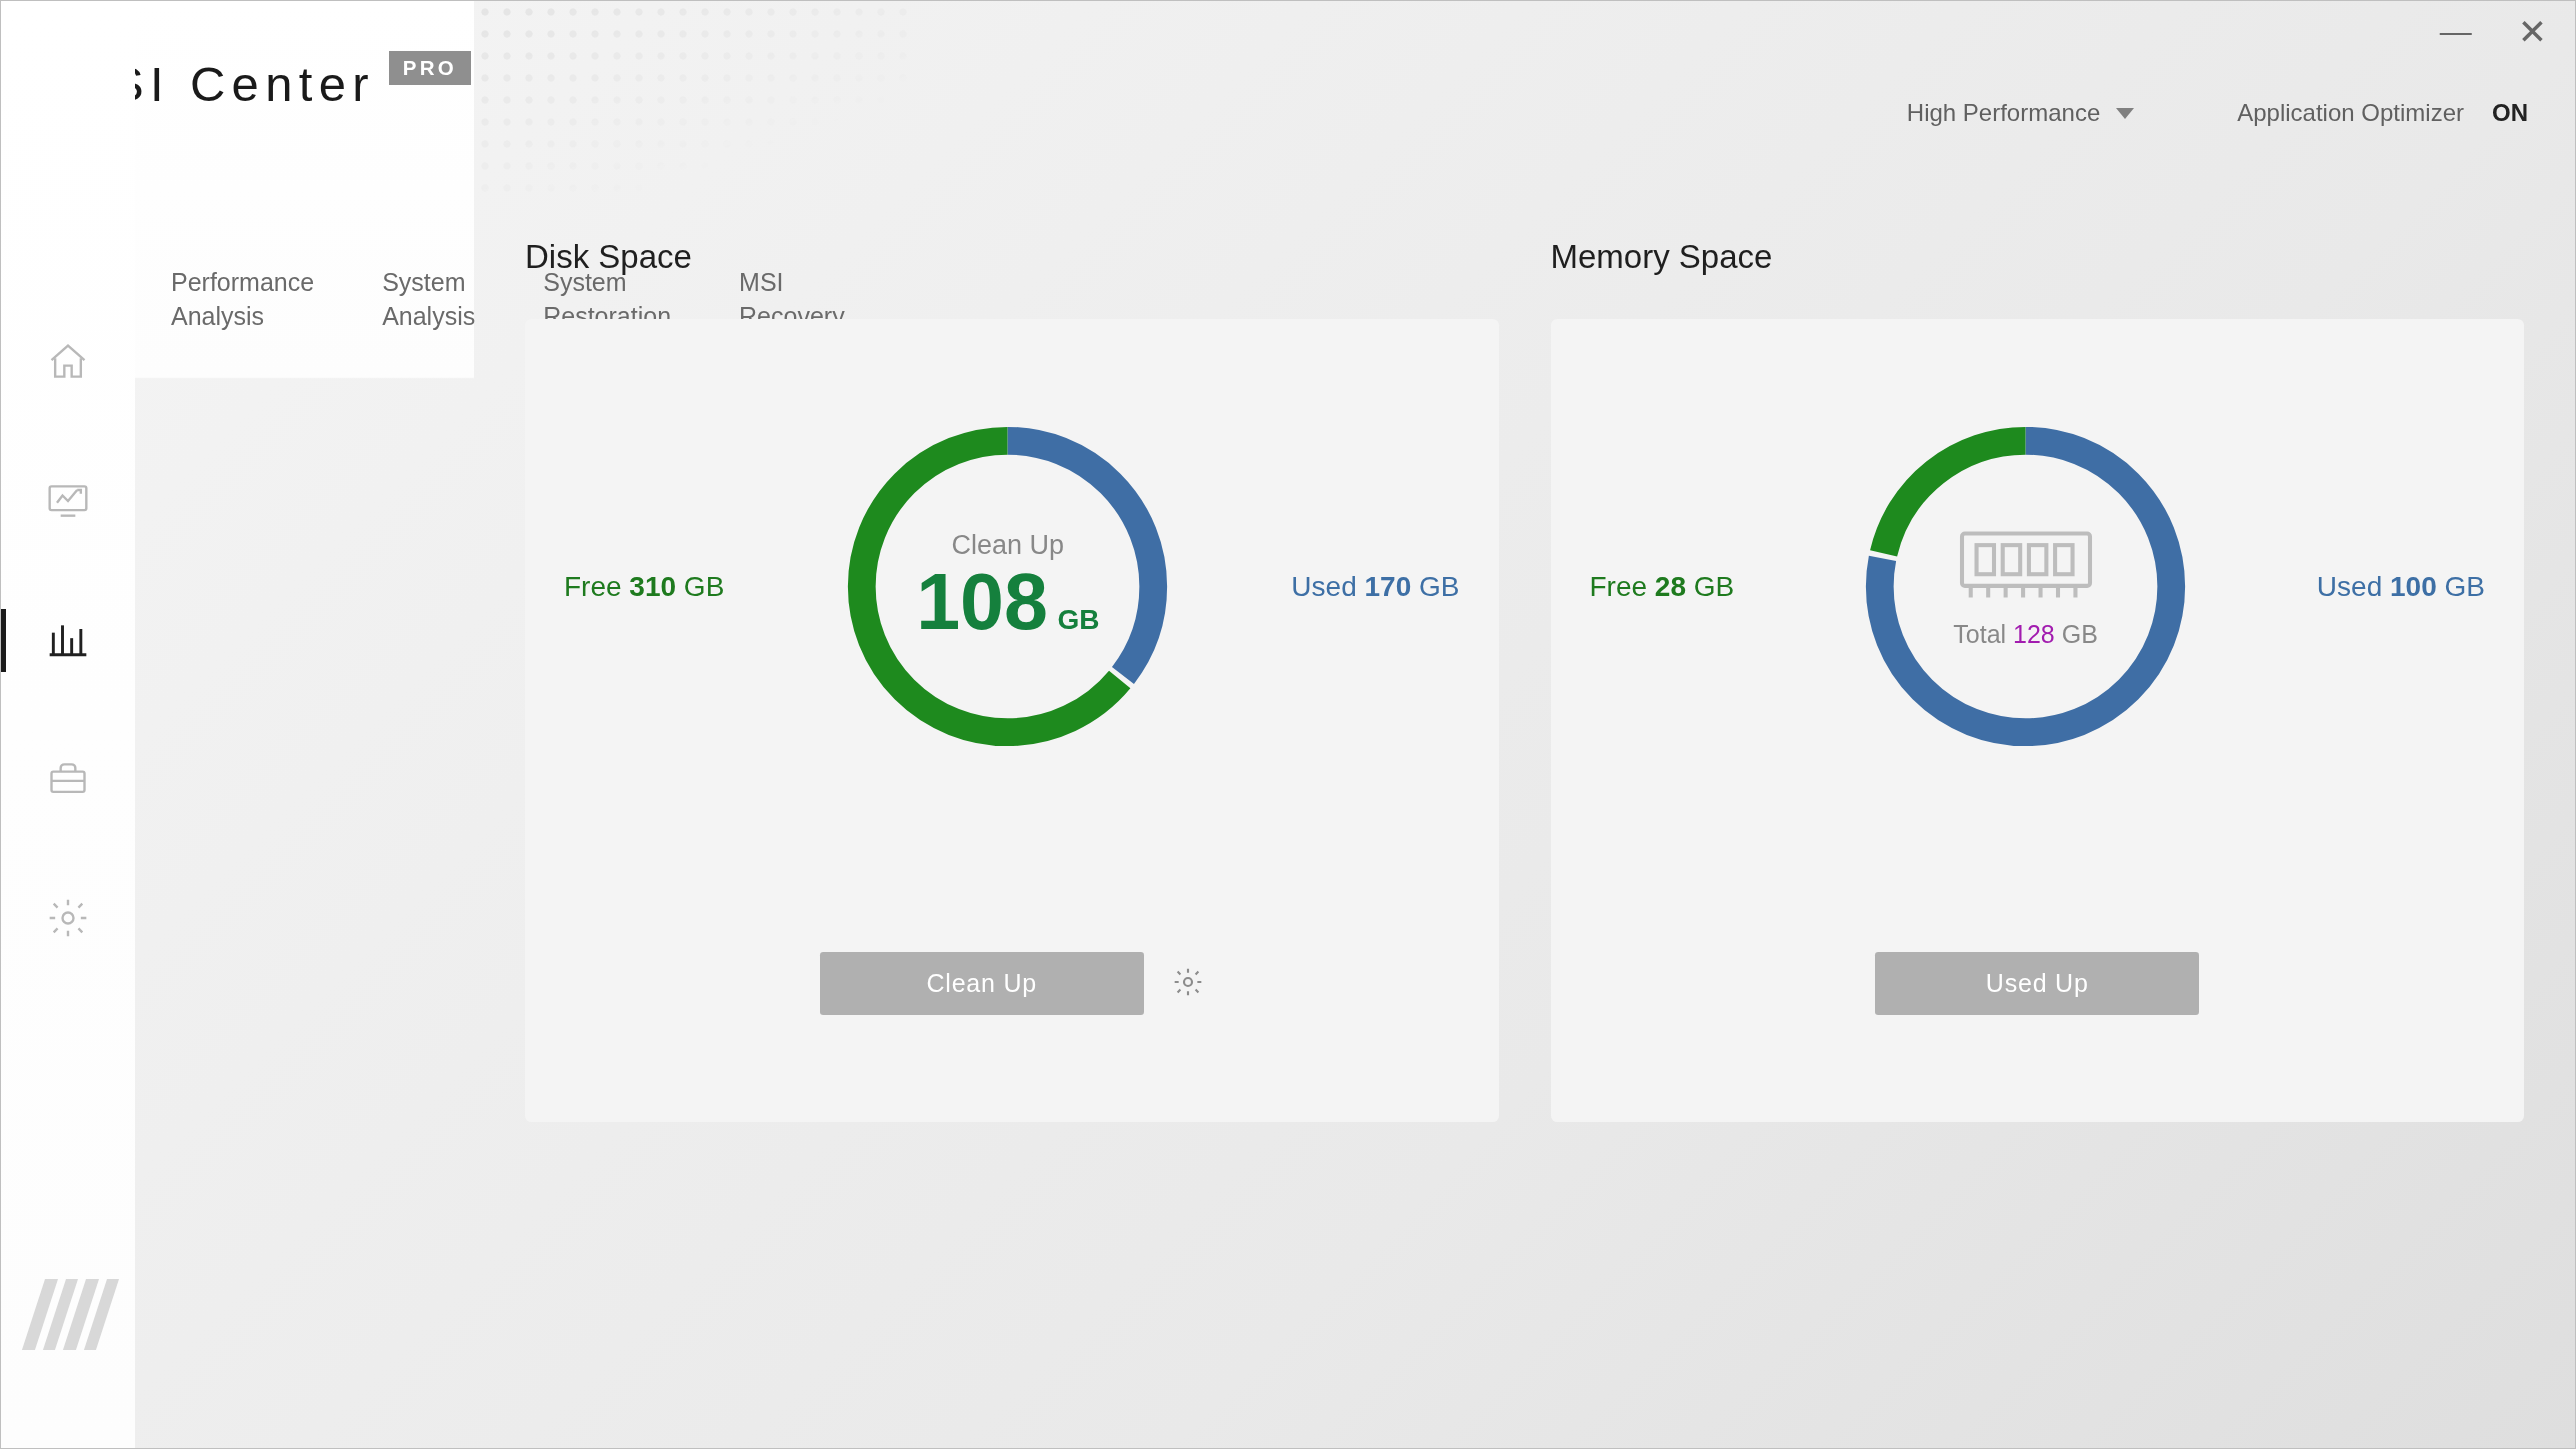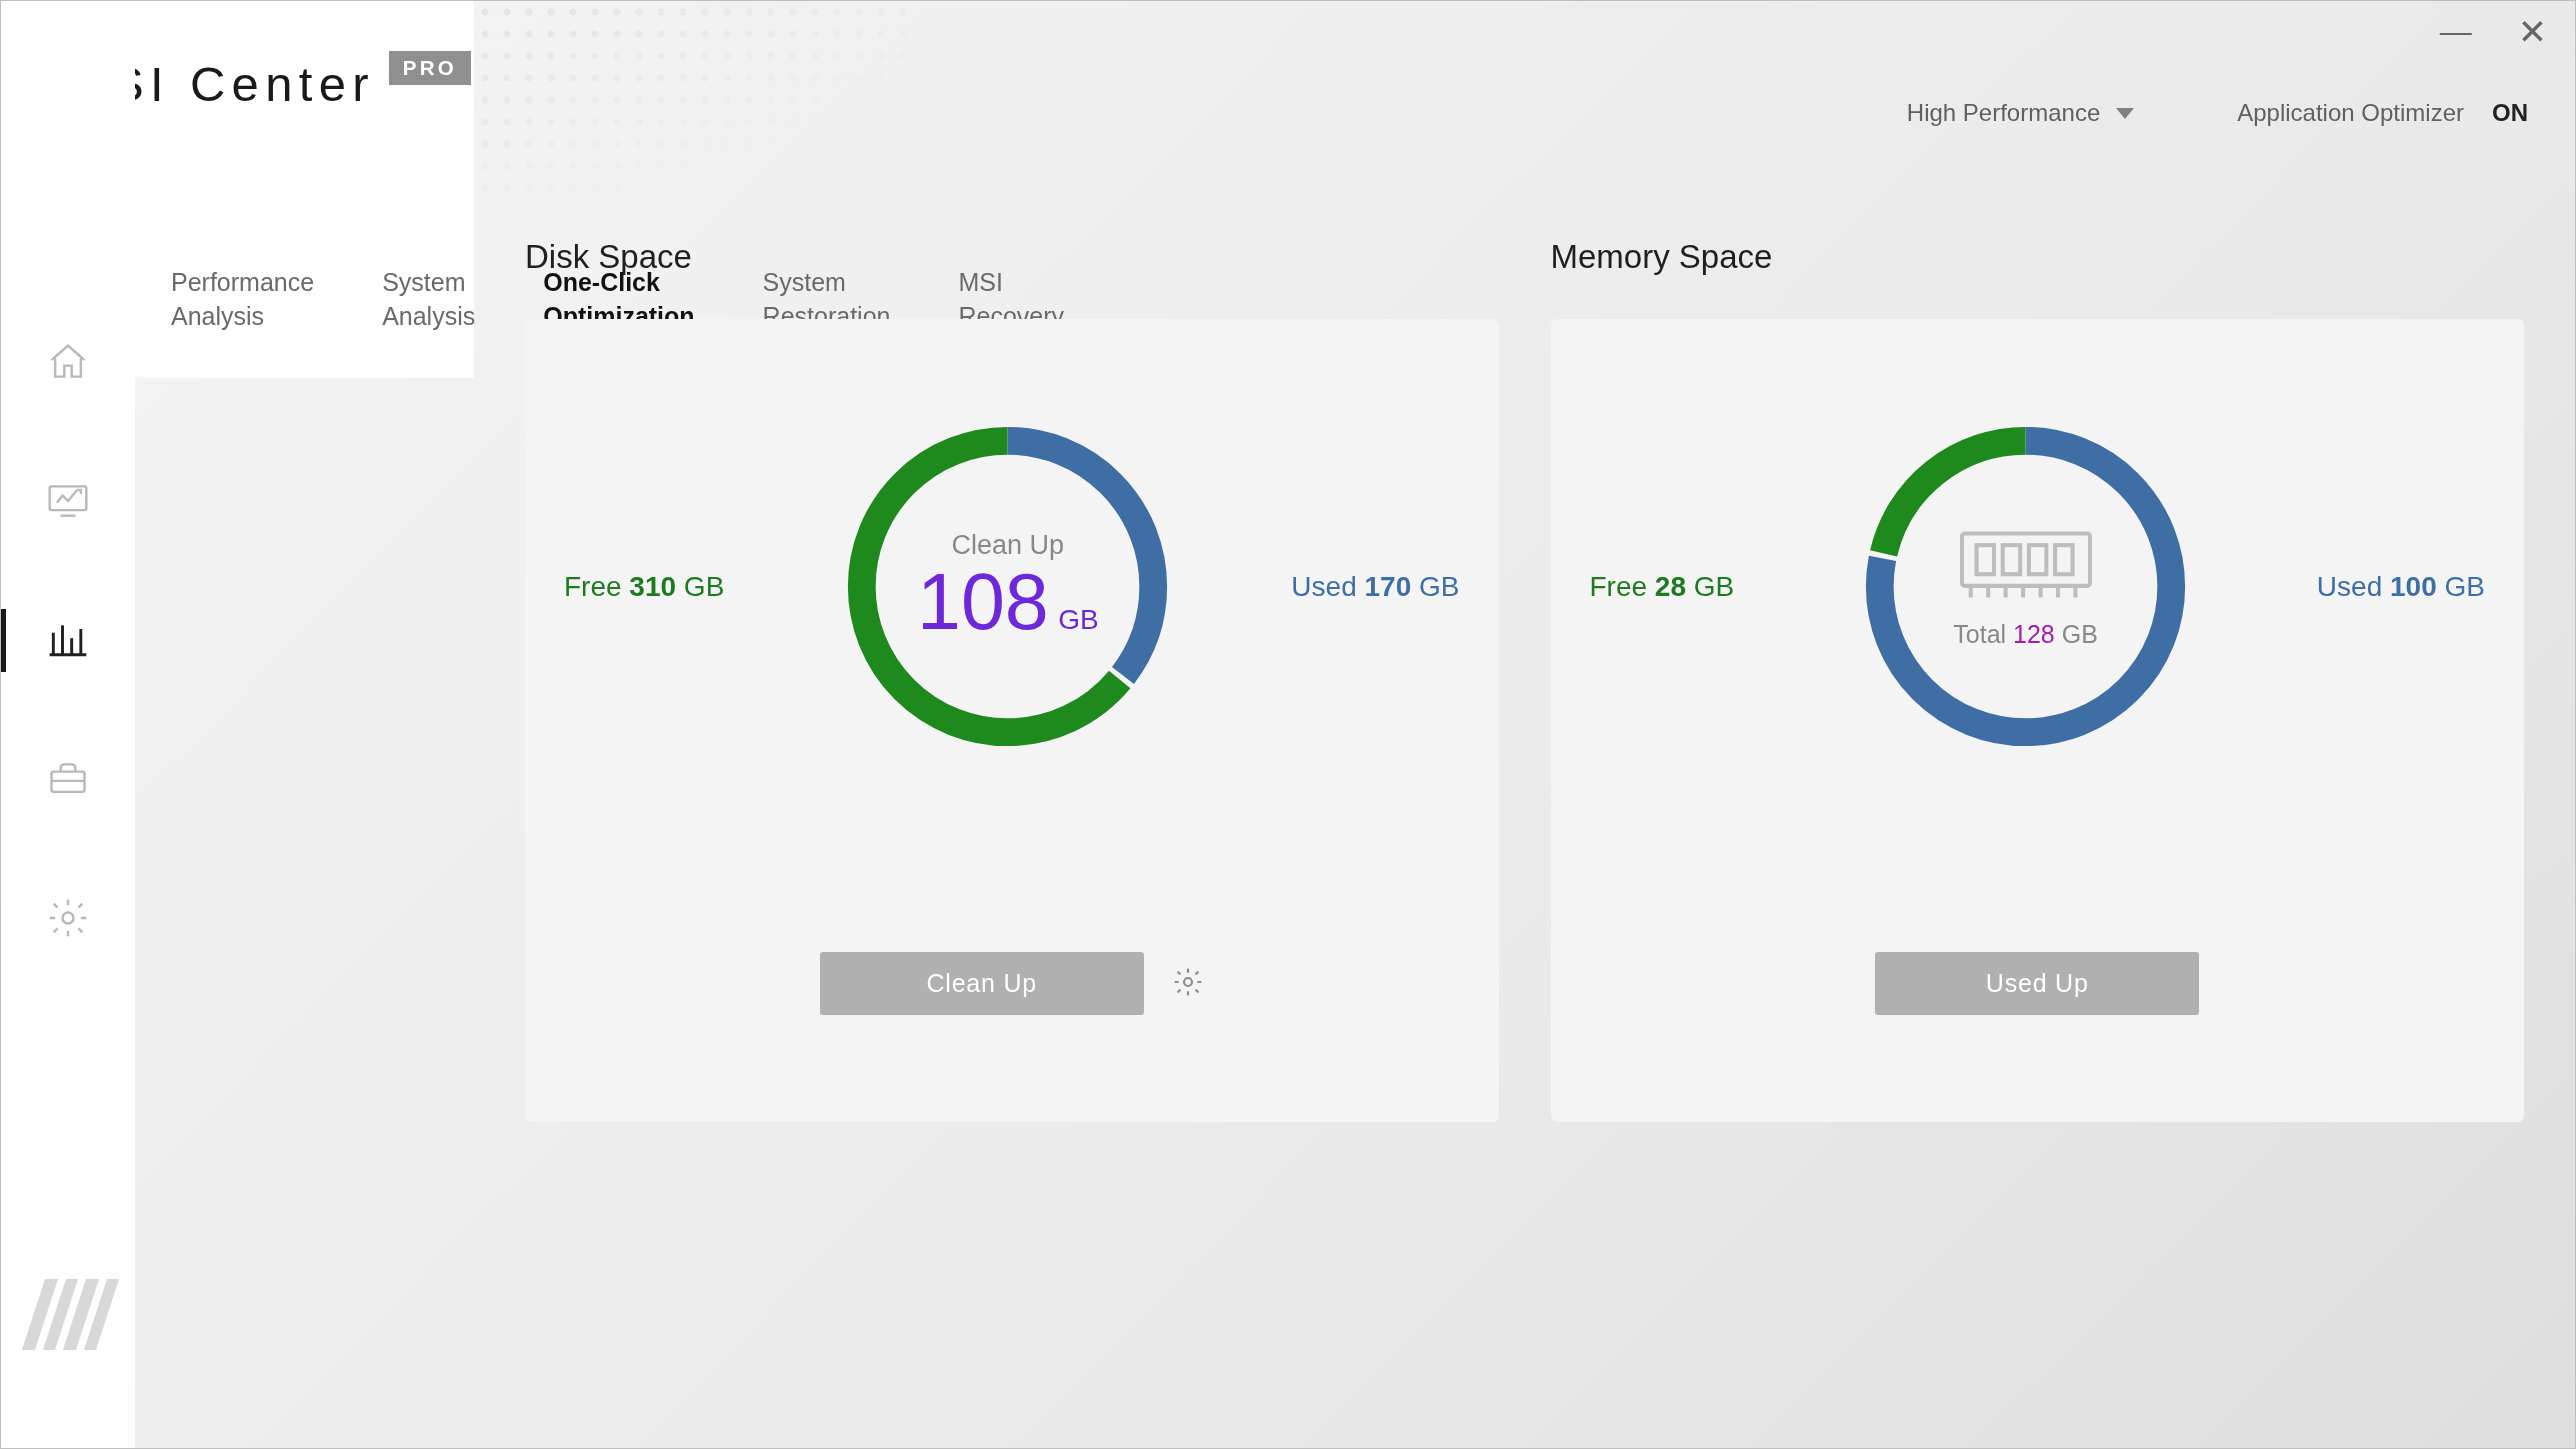--- a/index.html
+++ b/index.html
@@ -60,21 +60,21 @@
 .stat-side.free .val { color:#1e7a1e; font-weight:600; }
 .stat-side.free .unit { color:#1e7a1e; }
 .stat-side.used .lbl { color:#3d6fa5; }
 .stat-side.used .val { color:#3d6fa5; font-weight:600; }
 .stat-side.used .unit { color:#3d6fa5; }
 
 .donut { width:347px; height:347px; position:relative; }
 .donut svg { width:100%; height:100%; }
 .donut-center { position:absolute; top:50%; left:50%; transform:translate(-50%,-50%); text-align:center; color:#666; }
 .donut-center .label { font-size:27px; color:#888; }
-.donut-center .big { font-size:79px; font-weight:400; color:#6d28d9; line-height:1.05; }
+.donut-center .big { font-size:79px; font-weight:700; color:#15803d; line-height:1.05; }
 .donut-center .big .unit { font-size:28px; margin-left:9.5px; }
 .donut-center .ram-icon { color:#bdbdbd; margin-bottom:11px; }
 .donut-center .total { font-size:25px; color:#888; }
 .donut-center .total .val { color:#a21caf; font-weight:500; }
 
 .action-row { margin-top:auto; display:flex; align-items:center; gap:28px; margin-bottom:68px; }
 .btn { width:324px; height:63px; background:#b0b0b0; color:#fff; font-size:25px; font-weight:500; border:none; border-radius:3.2px; cursor:pointer; letter-spacing:0.8px; }
 .gear-btn { color:#8c8c8c; cursor:pointer; }
 </style>
 </head>
@@ -144,21 +144,20 @@
     </div>
     <div class="brand-mark">
       <span class="bar"></span><span class="bar"></span><span class="bar"></span><span class="bar"></span>
     </div>
   </div>
 
   <nav class="side-nav">
     <ul>
       <li>Performance Analysis</li>
       <li>System Analysis</li>
-      <li class="active">One-Click Optimization</li>
       <li>System Restoration</li>
       <li>MSI Recovery</li>
     </ul>
   </nav>
 
   <main class="main">
     <div class="dotted-deco"></div>
     <div class="cards">
 
       <div class="card-wrap">

